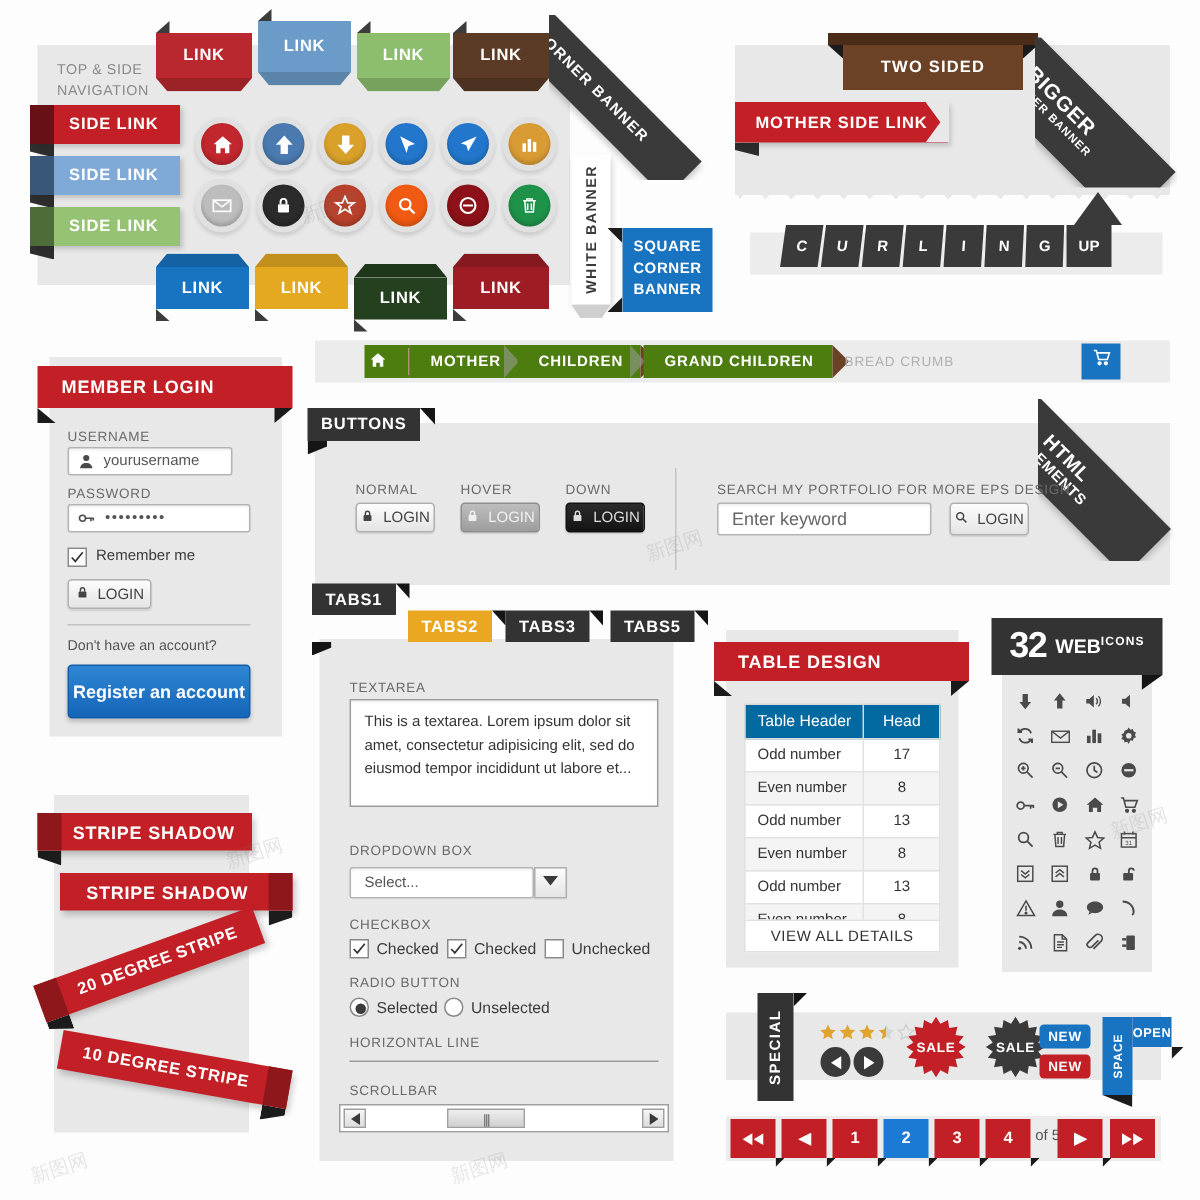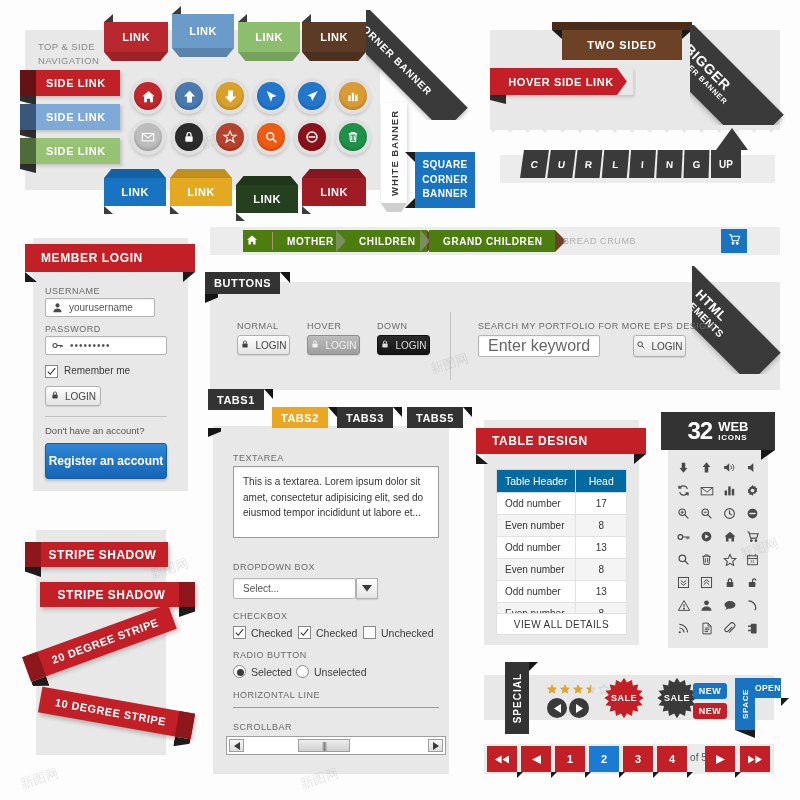--- a/index.html
+++ b/index.html
@@ -426,21 +426,21 @@
 <div class="abs" style="left:562px;top:30px;width:120px;height:30px;background:#6b4226;color:#fff;font-weight:bold;font-size:11px;
             display:flex;align-items:center;justify-content:center;letter-spacing:.8px;">
   <span>TWO SIDED</span>
 </div>
 <div class="abs" style="left:552px;top:22px;width:140px;height:8px;background:#4a2c19;"></div>
 <div class="abs" style="left:552px;top:30px;width:10px;height:9px;background:#1b1b1b;clip-path:polygon(100% 0,100% 100%,0 0);"></div>
 <div class="abs" style="left:682px;top:30px;width:10px;height:9px;background:#1b1b1b;clip-path:polygon(0 0,0 100%,100% 0);"></div>
 
 <div class="sidelink sharp" style="left:490px;top:68px;width:142px;height:27px;background:#c22026;justify-content:center;padding-left:0;">
   <span class="drop"></span>
-  <span>HOVER SIDE LINK</span>
+  <span>MOTHER SIDE LINK</span>
   <span class="notch"></span>
 </div>
 
 <div class="abs" style="left:690px;top:25px;width:95px;height:100px;overflow:hidden;">
   <div style="position:absolute;left:-30px;top:-34px;width:175px;height:50px;background:#3a3a3a;transform:rotate(45deg);transform-origin:left top;box-shadow:2px 2px 5px rgba(0,0,0,.25);"></div>
   <div style="position:absolute;left:-30px;top:-34px;width:175px;height:50px;transform:rotate(45deg);transform-origin:left top;
               display:flex;flex-direction:column;align-items:center;justify-content:center;color:#fff;font-weight:bold;line-height:1.1;">
     <span style="font-size:14px;letter-spacing:.5px;">BIGGER</span>
     <span style="font-size:7.5px;letter-spacing:.8px;">CORNER BANNER</span>
   </div>
@@ -578,21 +578,21 @@
   <span><svg width="10" height="10" viewBox="0 0 16 16" fill="#ddd">
         <path d="M5 7V5.2a3 3 0 0 1 6 0V7h-1.5V5.2a1.5 1.5 0 0 0-3 0V7z"></path>
         <rect x="3.8" y="7" width="8.4" height="6.4" rx="1"></rect>
       </svg></span>
   <span>LOGIN</span>
 </div>
 
 <div class="abs" style="left:450px;top:312px;width:1px;height:68px;background:#c4c4c4;"></div>
 
 <div class="lbl" style="left:478px;top:321px;">SEARCH MY PORTFOLIO FOR MORE EPS DESIGN</div>
-<div class="ipt" style="left:478px;top:335px;width:122px;height:22px;padding-left:9px;font-size:16px;color:#666;">Enter keyword</div>
+<div class="ipt" style="left:478px;top:335px;width:143px;height:22px;padding-left:9px;font-size:12px;color:#666;">Enter keyword</div>
 <div class="btn" style="left:633px;top:335px;width:53px;height:22px;">
   <span><svg width="10" height="10" viewBox="0 0 16 16" fill="none" stroke="#444" stroke-width="1.6">
         <circle cx="6.6" cy="6.6" r="3.7"></circle>
         <path d="M9.5 9.5 13.2 13.2"></path>
       </svg></span>
   <span>LOGIN</span>
 </div>
 
 <div class="panel" style="left:213px;top:426px;width:236px;height:348px;"></div>
 
@@ -694,21 +694,21 @@
       <td>Even number</td>
       <td style="text-align:center;">8</td>
     </tr>
   </tbody>
 </table>
 <div class="viewall" style="left:496px;top:613px;width:131px;height:22px;">VIEW ALL DETAILS</div>
 
 <div class="panel" style="left:668px;top:448px;width:100px;height:200px;"></div>
 <div class="abs" style="left:661px;top:412px;width:114px;height:38px;background:#333;display:flex;align-items:center;justify-content:center;gap:6px;color:#fff;">
   <span style="font-size:24px;font-weight:bold;letter-spacing:-1px;">32</span>
-  <span style="display:flex;flex-direction:column;line-height:1.05;">
+  <span style="display:flex;flex-direction:row;line-height:1.05;">
     <span style="font-size:13px;font-weight:bold;">WEB</span>
     <span style="font-size:8px;font-weight:bold;letter-spacing:.8px;">ICONS</span>
   </span>
 </div>
 <div class="abs" style="left:761px;top:450px;width:14px;height:10px;background:#151515;clip-path:polygon(0 0,100% 0,0 100%);"></div>
 
 <div class="icongrid" style="left:672px;top:456px;width:92px;height:184px;grid-auto-rows:23px;">
   <span class="gi">
       <svg width="13" height="13" viewBox="0 0 16 16" fill="#4a4a4a">
         <path d="M8 14.5 3.2 8.6h2.6V2h4.4v6.6h2.6z"></path>
@@ -985,21 +985,21 @@
   <span style="position:relative;z-index:1;font-size:9px;">SALE</span>
 </div>
 
 <div class="pill" style="left:693px;top:683px;width:34px;height:16px;background:#1873c0;">NEW</div>
 <div class="pill" style="left:693px;top:703px;width:34px;height:16px;background:#c22026;">NEW</div>
 
 <div class="abs" style="left:735px;top:678px;width:46px;height:52px;">
   <div style="position:absolute;left:0;top:0;width:20px;height:52px;background:#1873c0;display:flex;align-items:center;justify-content:center;">
     <span class="vtext" style="font-size:8px;font-weight:bold;color:#fff;letter-spacing:.6px;transform:rotate(180deg);">SPACE</span>
   </div>
-  <div style="position:absolute;left:20px;top:0;width:26px;height:20px;background:#1873c0;display:flex;align-items:center;justify-content:flex-start;">
+  <div style="position:absolute;left:20px;top:0;width:26px;height:20px;background:#1873c0;display:flex;align-items:center;justify-content:center;">
     <span style="font-size:8.5px;font-weight:bold;color:#fff;letter-spacing:.4px;">OPEN</span>
   </div>
   <div style="position:absolute;left:46px;top:20px;width:8px;height:8px;background:#1b1b1b;clip-path:polygon(0 0,100% 0,0 100%);"></div>
   <div style="position:absolute;left:0;top:52px;width:20px;height:8px;background:#1b1b1b;clip-path:polygon(0 0,100% 0,100% 100%);"></div>
 </div>
 
 <div class="panel lite" style="left:484px;top:744px;width:290px;height:30px;"></div>
 
 <div class="pg" style="left:487px;top:746px;">
   <svg width="14" height="9" viewBox="0 0 16 9" fill="#fff">

